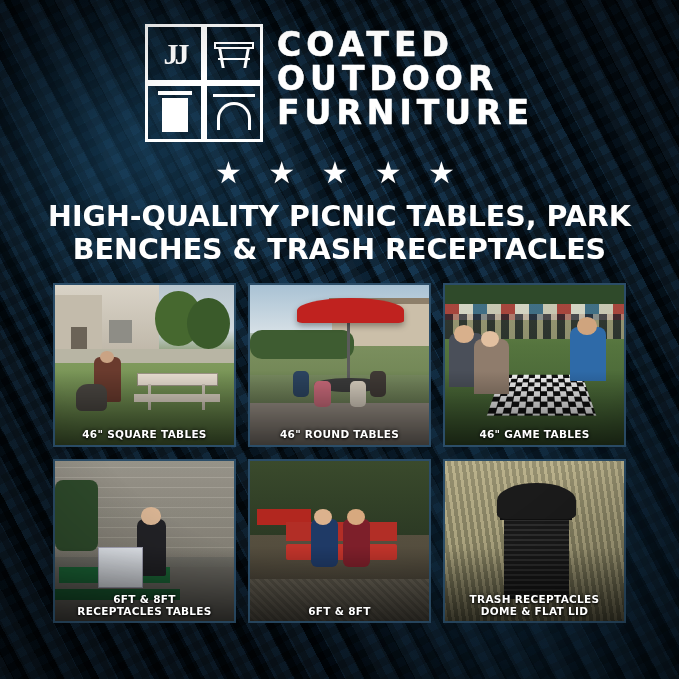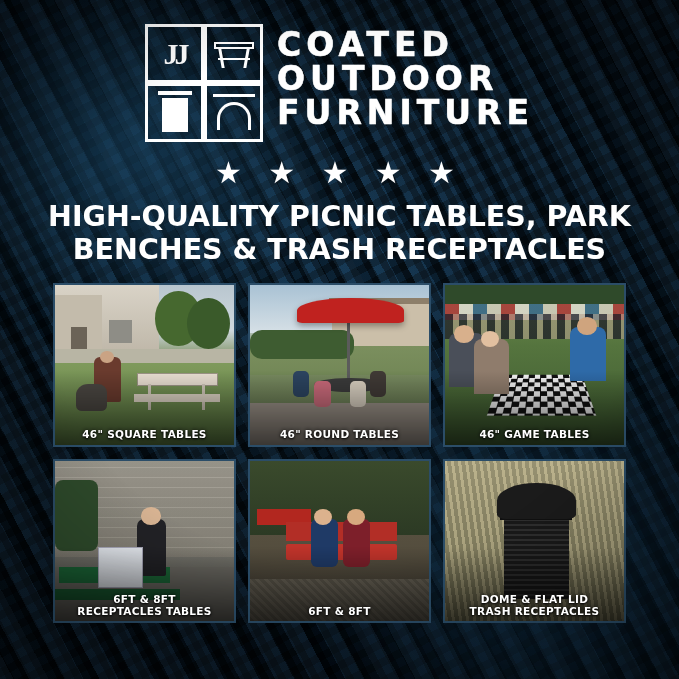--- a/index.html
+++ b/index.html
@@ -497,22 +497,22 @@
 
       <div class="card">
         <div class="scene s6">
           <div class="grassbg"></div>
           <div class="can"></div>
             <div class="band"></div>
             <div class="dome"></div>
         </div>
         <div class="shade"></div>
         <div class="cap two">
+          <div>TRASH RECEPTACLES</div>
           <div>DOME &amp; FLAT LID</div>
-          <div>TRASH RECEPTACLES</div>
         </div>
       </div>
 
     </div>
   </div>
 
   <div class="vignette"></div>
 </div>
 
 </body></html>

